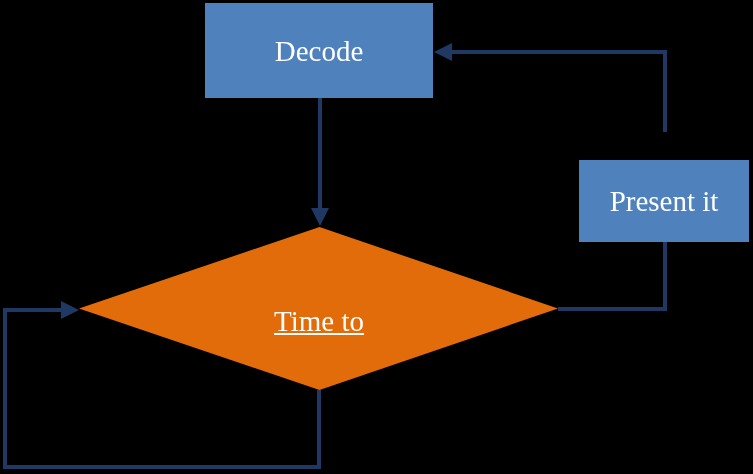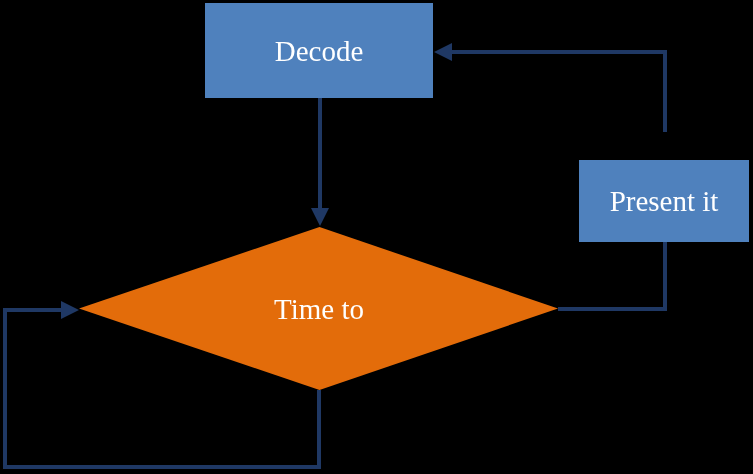--- a/index.html
+++ b/index.html
@@ -45,24 +45,25 @@
   }
   .node-present {
     left: 579px;
     top: 132px;
     width: 170px;
     height: 82px;
     margin-top: 28px;
   }
   .diamond-label {
     left: 169px;
-    top: 258px;
+    top: 270px;
     width: 300px;
     height: 102px;
     background: transparent;
+    text-decoration: underline;
   }
   .line-span {
     display: block;
   }
 </style>
 </head>
 <body>
 
 <div class="canvas">
 

